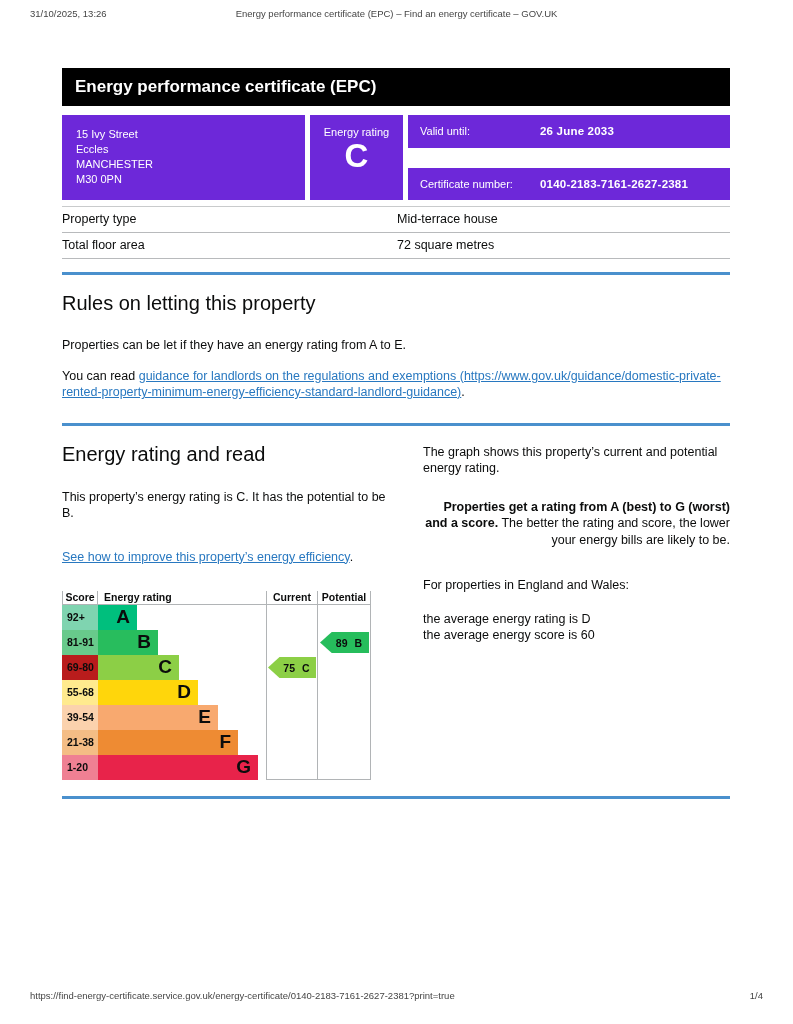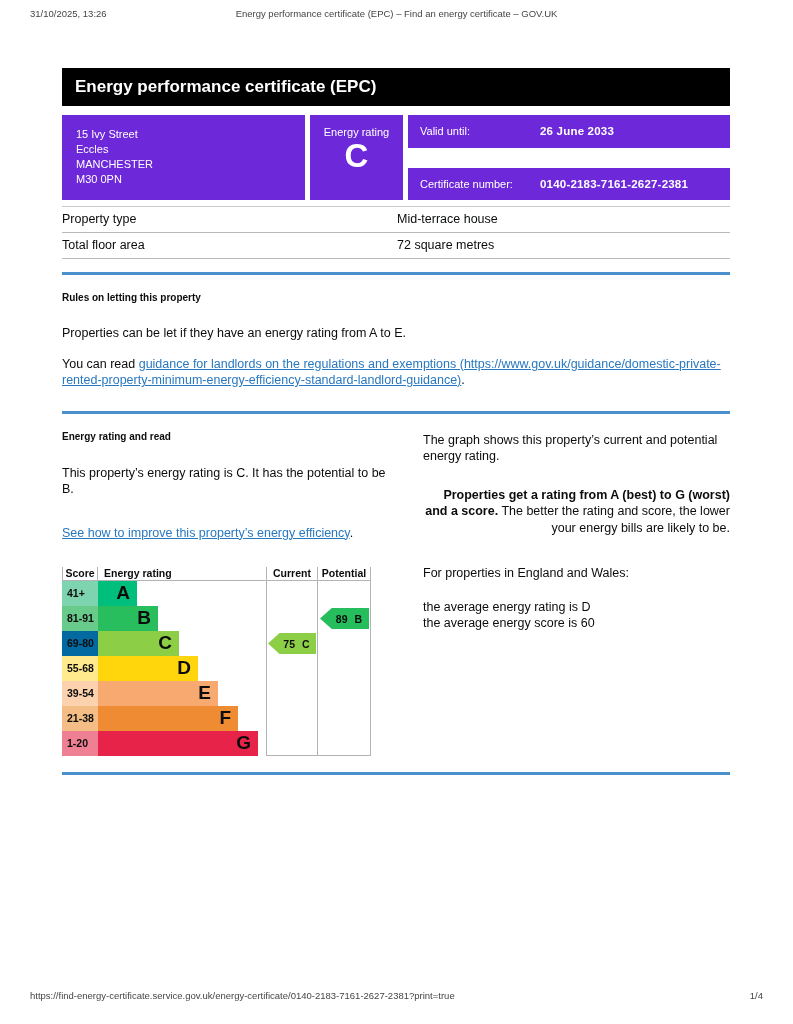--- a/index.html
+++ b/index.html
@@ -34,21 +34,21 @@
   
   .props { margin-top:6px; width:100%; border-collapse:collapse; }
   .props td { font-size:12.5px; padding:5px 0 6px; border-bottom:1px solid #b8babc; }
   .props tr:first-child td { border-top:1px solid #c9cbcc; }
   .props td:first-child { width:335px; }
 
   .blue-rule { height:3px; background:#4a90cd; margin-top:13px; }
   .blue-rule.r2 { margin-top:22px; }
   .blue-rule.r3 { margin-top:16px; }
 
-  h2 { font-size:10px; font-weight:bold; }
+  h2 { font-size:20px; font-weight:normal; }
   p, .ptext { font-size:12.5px; line-height:16.5px; overflow-wrap:break-word; }
   a { color:#2878c0; text-decoration:underline; }
 
   .rules h2 { margin-top:17px; }
   .rules .p1 { margin-top:22px; }
   .rules .p2 { margin-top:14px; }
 
   .columns { display:flex; gap:31px; margin-top:15px; }
   .col-left { width:330px; }
   .col-right { width:307px; }
@@ -66,21 +66,21 @@
   .h-score { position:absolute; left:0; top:0; width:36px; height:14px; text-align:center;
     font-size:10.5px; line-height:13px; border-left:1px solid #b1b4b6; border-right:1px solid #b1b4b6; }
   .h-rating { position:absolute; left:42px; top:0; font-size:10.5px; line-height:13px; }
   .band { display:flex; height:25px; }
   .score-cell { width:36px; font-size:10.5px; line-height:25px; padding-left:5px; }
   .bar { height:25px; line-height:24px; text-align:right; padding-right:7px; }
   .letter { font-size:19px; font-weight:bold; }
   .w0{width:39px}.w1{width:60px}.w2{width:81px}.w3{width:100px}.w4{width:120px}.w5{width:140px}.w6{width:160px}
   .s0{background:#7fd4b0}.b0{background:#00bf7d}
   .s1{background:#68ca8b}.b1{background:#28bd5d}
-  .s2{background:#0369a1}.b2{background:#8ccf46}
+  .s2{background:#b91c1c}.b2{background:#8ccf46}
   .s3{background:#ffea8e}.b3{background:#ffd60b}
   .s4{background:#fbd2ad}.b4{background:#f8a96f}
   .s5{background:#f4bd85}.b5{background:#ee8b33}
   .s6{background:#ef8093}.b6{background:#e8234a}
   .ovl { position:absolute; top:0; height:189px; border-bottom:1px solid #b1b4b6; }
   .ovl.cur { left:204px; width:52px; border-left:1px solid #b1b4b6; border-right:1px solid #b1b4b6; }
   .ovl.pot { left:256px; width:53px; border-right:1px solid #b1b4b6; }
   .col-head { display:block; height:14px; font-size:10.5px; line-height:13px; text-align:center;
     border-bottom:1px solid #b1b4b6; }
   .arrow { position:absolute; height:21px; display:flex; align-items:center; justify-content:center;
@@ -152,21 +152,21 @@
       <h2>Energy rating and read</h2>
       <p class="p1">This property’s energy rating is C. It has the potential to be B.</p>
       <p class="link-p"><a href="#">See how to improve this property’s energy efficiency</a><span>.</span></p>
 
       <div class="chart">
         <div class="chart-head">
           <span class="h-score">Score</span>
           <span class="h-rating">Energy rating</span>
         </div>
         <div class="band">
-          <span class="score-cell s0">41+</span>
+          <span class="score-cell s0">92+</span>
           <div class="bar b0 w0"><span class="letter">A</span></div>
         </div>
         <div class="band">
           <span class="score-cell s1">81-91</span>
           <div class="bar b1 w1"><span class="letter">B</span></div>
         </div>
         <div class="band">
           <span class="score-cell s2">69-80</span>
           <div class="bar b2 w2"><span class="letter">C</span></div>
         </div>

